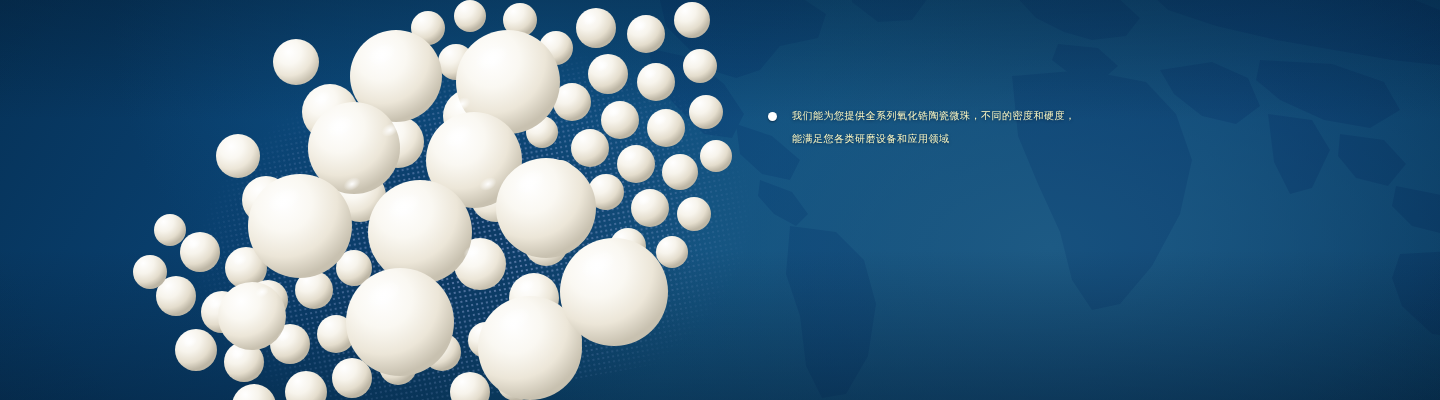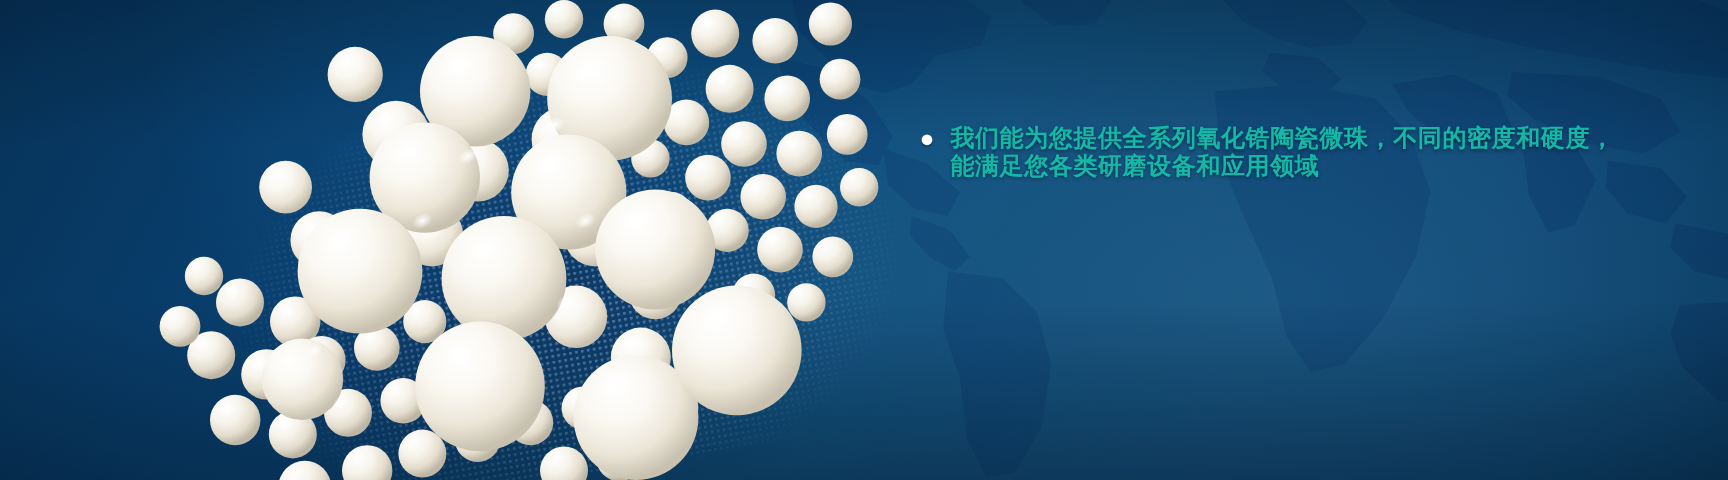--- a/index.html
+++ b/index.html
@@ -81,26 +81,25 @@
     line-height:1.25;
     margin:0 0 26px 2px;
     text-shadow:0 1px 4px rgba(0,20,45,.55);
     white-space:nowrap;
   }
   .bullets{list-style:none;margin:0;padding:0;}
   .bullet{
     position:relative;
     padding-left:30px;
     margin-bottom:7px;
-    color:#14b8a6;
-    font-size:20px;
+    color:#fef9c3;
+    font-size:10px;
     line-height:24px;
     letter-spacing:.5px;
     text-shadow:0 1px 3px rgba(0,18,40,.55);
-    font-weight:bold;
   }
   .bullet:last-child{margin-bottom:0;}
   .dot{
     position:absolute;
     left:6px; top:8px;
     width:9px; height:9px;
     border-radius:50%;
     background:#ffffff;
     box-shadow:0 1px 2px rgba(0,15,35,.5);
   }

